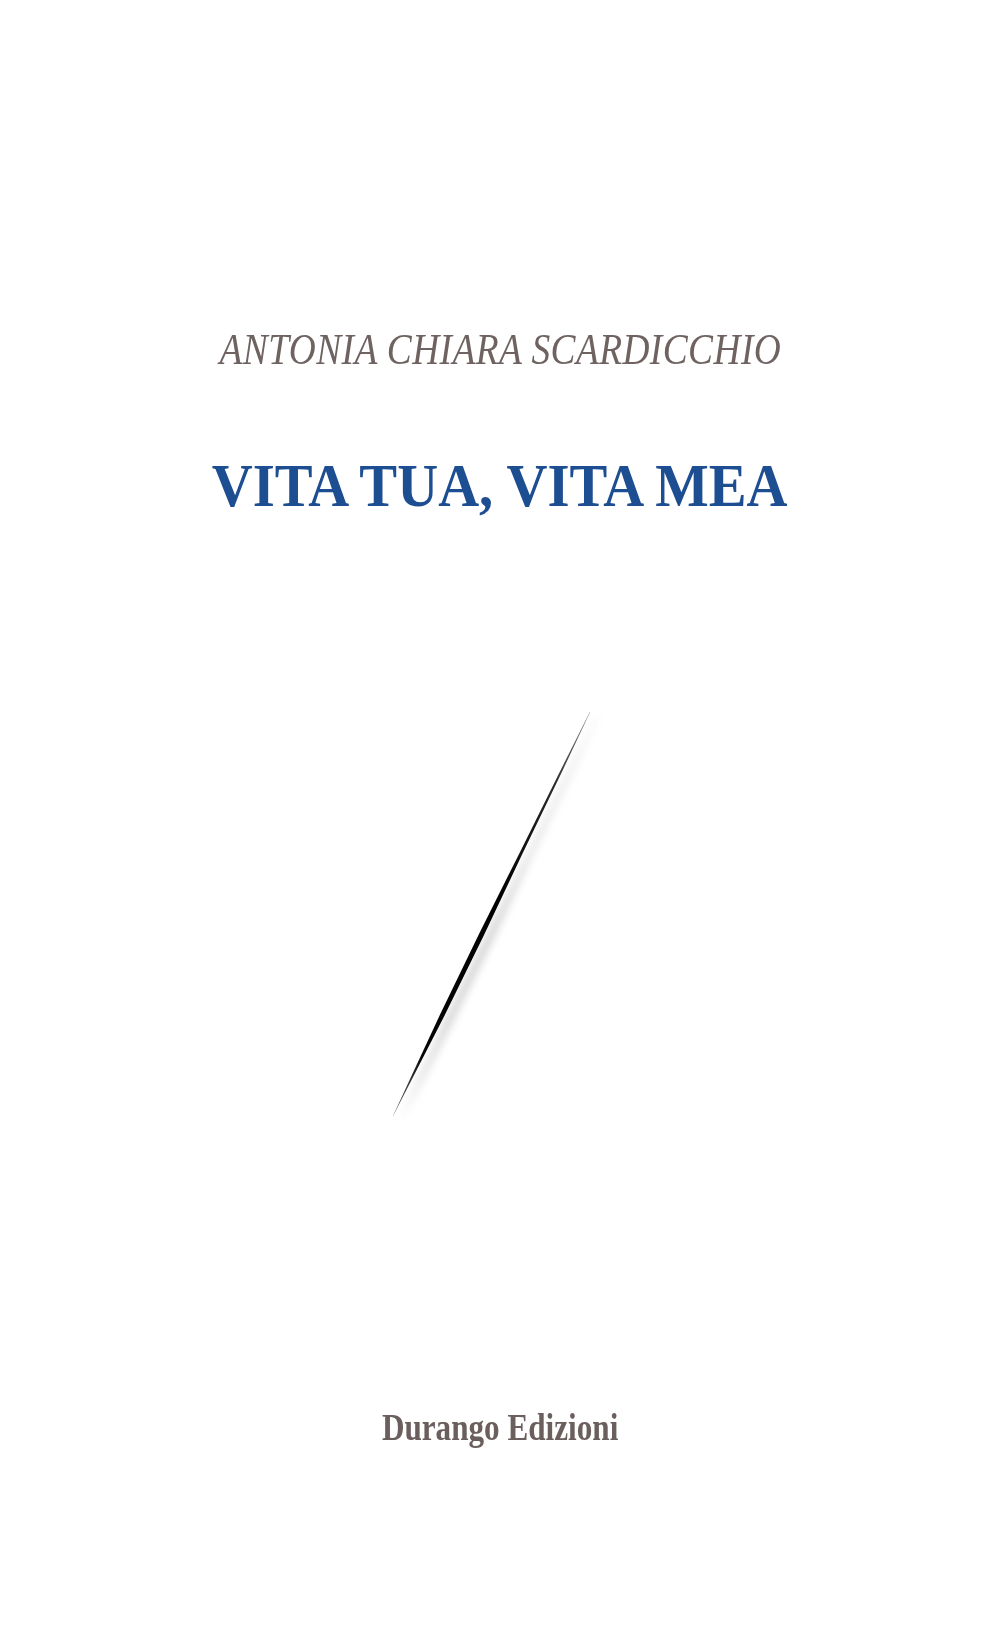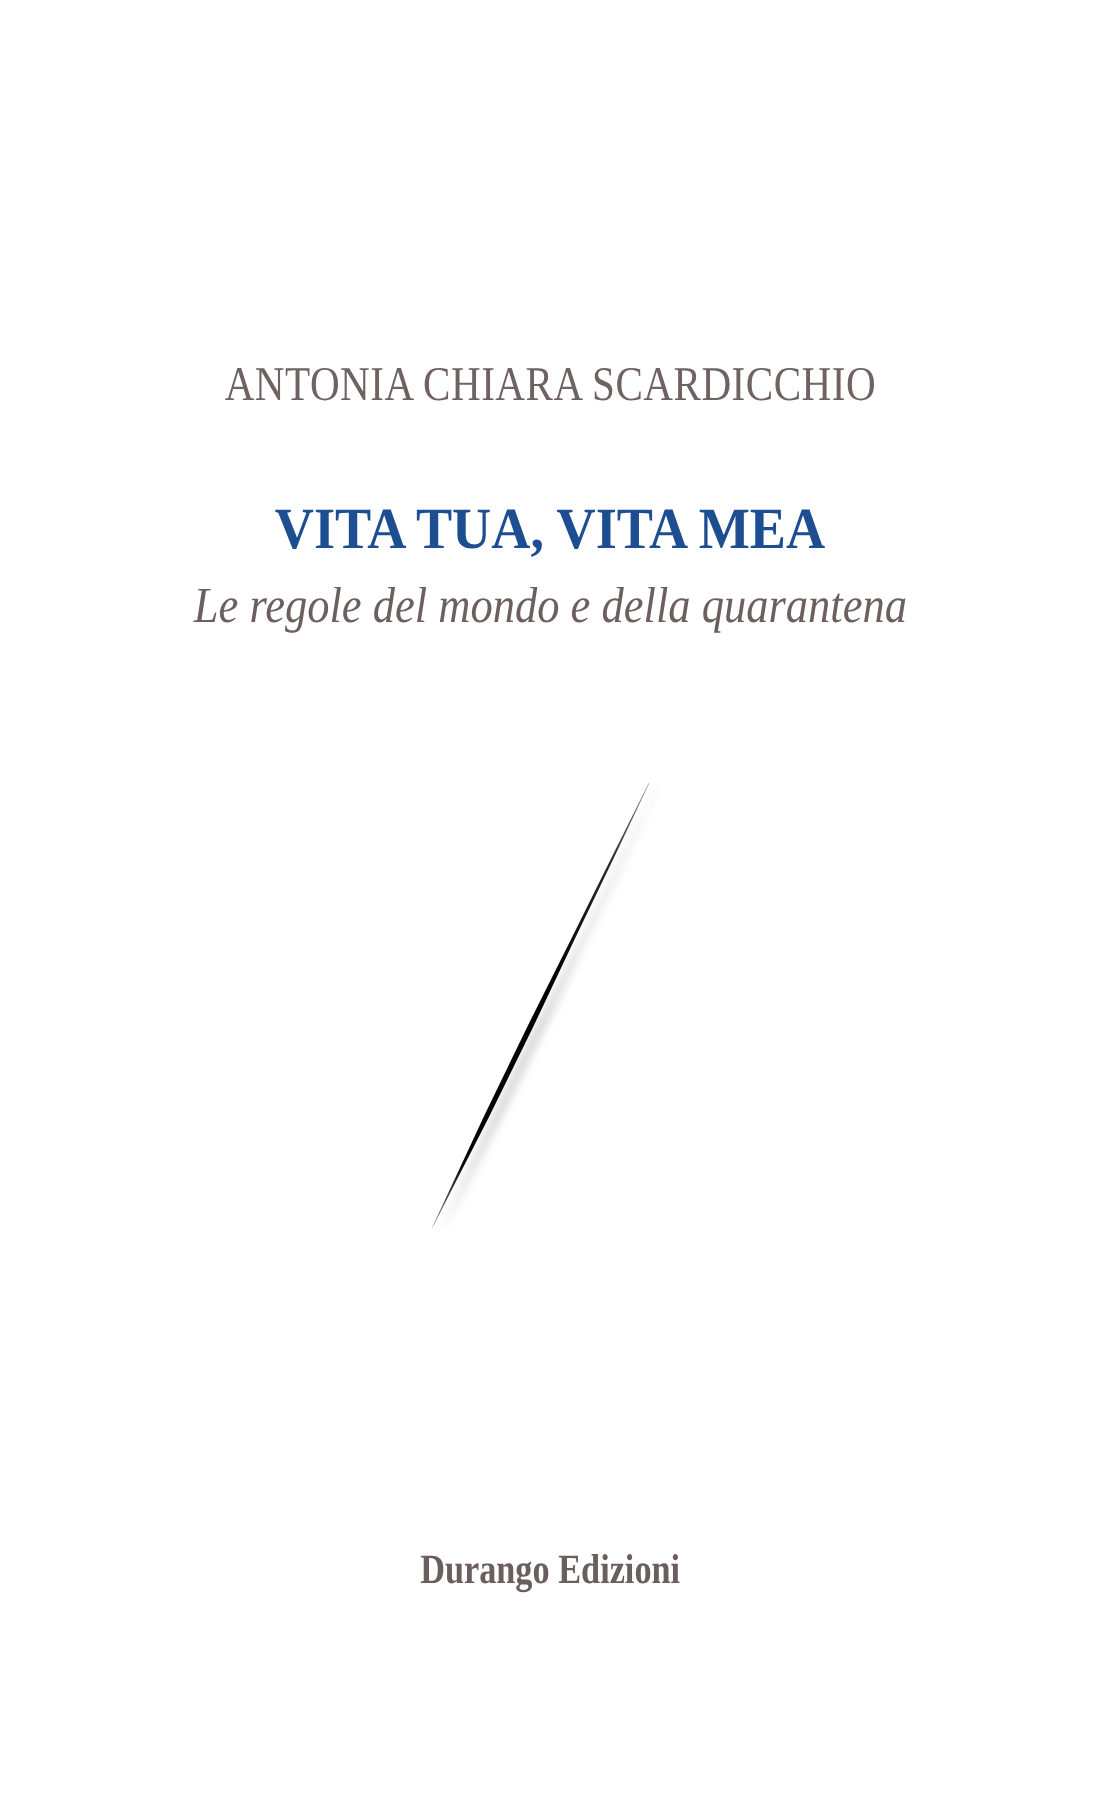--- a/index.html
+++ b/index.html
@@ -25,25 +25,26 @@
   }
   .textline > span {
     display: inline-block;
     transform-origin: 50% 50%;
   }
   .author {
     top: 328px;
     font-size: 44px;
     color: #6e6361;
     letter-spacing: 0.5px;
+    font-style: italic;
   }
   .author > span { transform: scaleX(0.85); }
   .title {
     top: 455px;
-    font-size: 53px;
+    font-size: 61px;
     font-weight: bold;
     color: #1e4e92;
     letter-spacing: 0px;
   }
   .title > span { transform: scaleX(0.93); }
   .subtitle {
     top: 527px;
     font-size: 46px;
     font-style: italic;
     color: #6b605e;
@@ -72,23 +73,20 @@
 <div class="cover">
 
   <div class="textline author">
     <span>ANTONIA CHIARA SCARDICCHIO</span>
   </div>
 
   <div class="textline title">
     <span>VITA TUA, VITA MEA</span>
   </div>
 
-  <div class="textline subtitle">
-    <span>Le regole del mondo e della quarantena</span>
-  </div>
 
   <svg class="slash-svg" viewBox="0 0 260 450" xmlns="http://www.w3.org/2000/svg">
     <defs>
       <linearGradient id="strokeGrad" gradientUnits="userSpaceOnUse" x1="240" y1="22" x2="43" y2="426">
         <stop offset="0" stop-color="#8a8a8a"></stop>
         <stop offset="0.18" stop-color="#2a2a2a"></stop>
         <stop offset="0.45" stop-color="#000000"></stop>
         <stop offset="0.85" stop-color="#050505"></stop>
         <stop offset="1" stop-color="#777777"></stop>
       </linearGradient>

